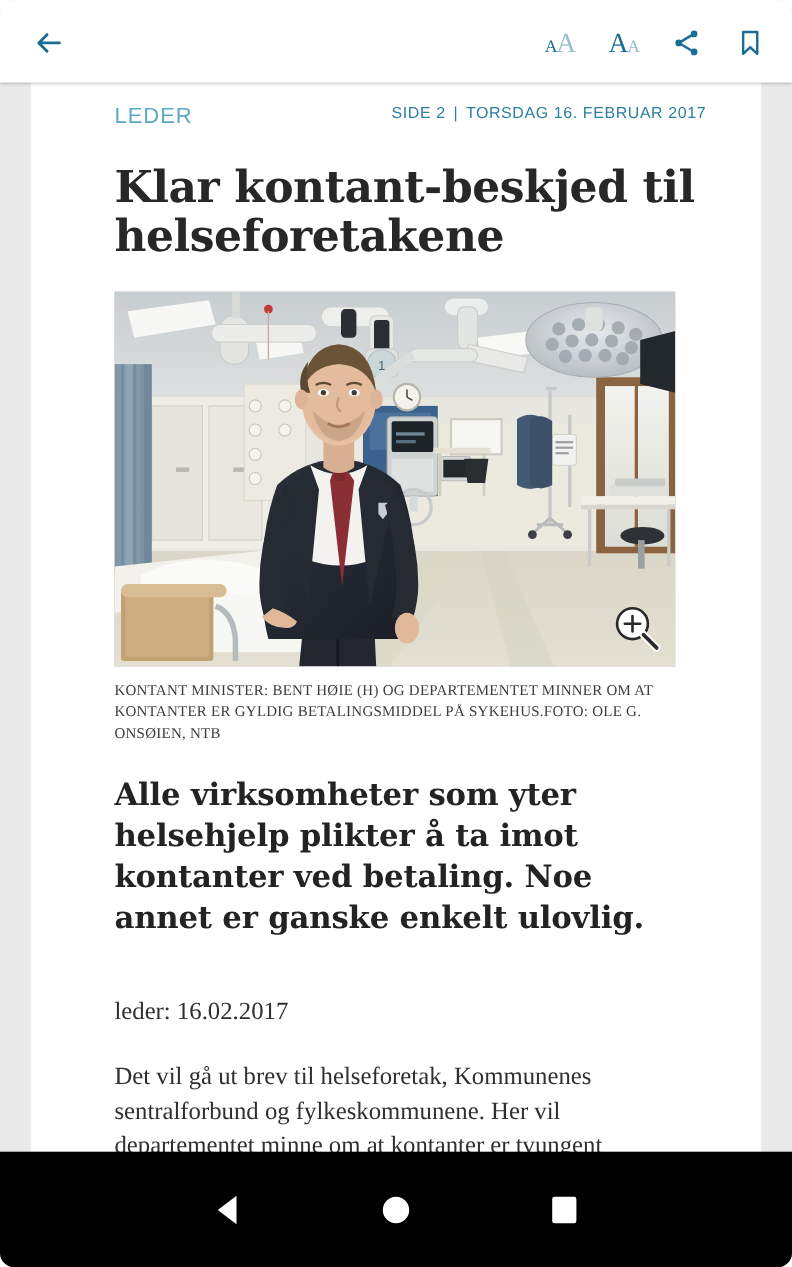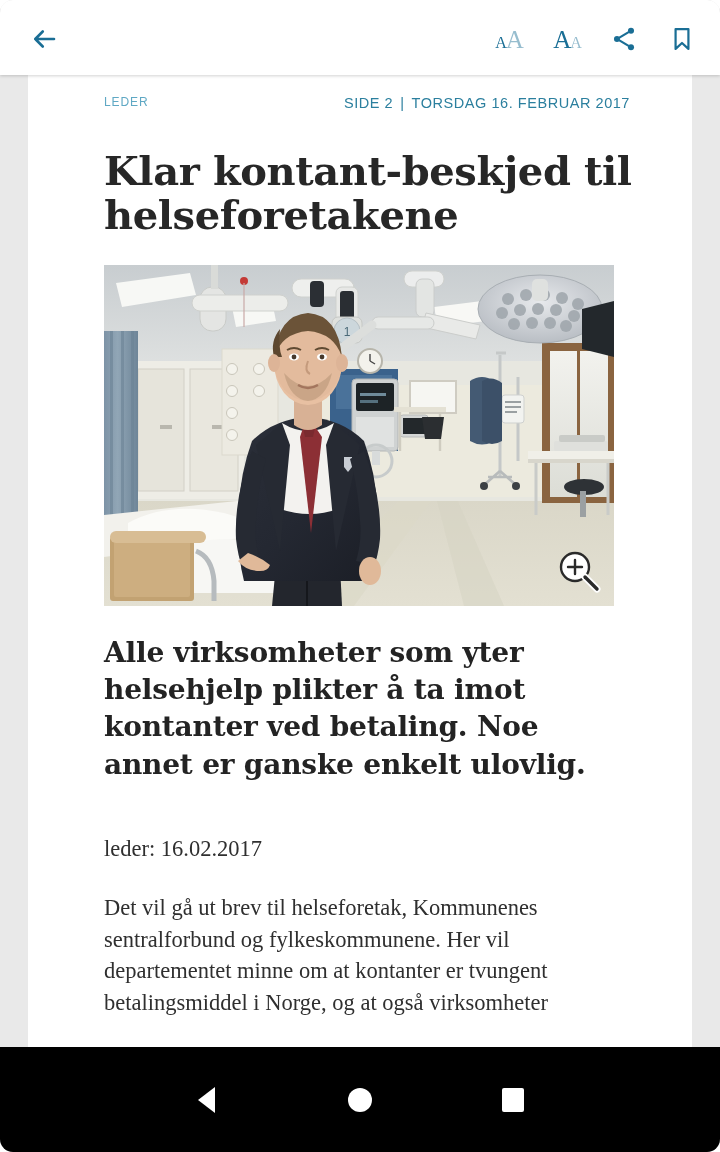--- a/index.html
+++ b/index.html
@@ -89,28 +89,28 @@
   .meta-row {
     position: relative;
     margin: 0 0 0 0;
     padding: 22px 48px 0 76px;
     height: 26px;
   }
   .kicker {
     position: absolute;
     left: 76px;
     top: 20px;
-    font-size: 12px;
+    font-size: 20px;
     letter-spacing: 0.9px;
     color: #5fa8c4;
     font-weight: 400;
   }
   .meta-right {
     position: absolute;
-    right: 62px;
+    right: 50px;
     top: 20px;
     font-size: 14.5px;
     letter-spacing: 0.55px;
     color: #2b7f9e;
     white-space: nowrap;
   }
   .meta-sep { padding: 0 7px; color: #2b7f9e; }
 
   
   .headline {
@@ -496,20 +496,21 @@
         </svg>
 
         <svg class="zoom-badge" viewBox="0 0 46 46">
           <circle cx="19" cy="19" r="14" fill="#ffffff" stroke="#2a2a2a" stroke-width="2.4"></circle>
           <path d="M19 12 V26 M12 19 H26" stroke="#2a2a2a" stroke-width="2.4" stroke-linecap="round"></path>
           <path d="M29 29 L41 41" stroke="#ffffff" stroke-width="7" stroke-linecap="round"></path>
           <path d="M29 29 L41 41" stroke="#2a2a2a" stroke-width="3.4" stroke-linecap="round"></path>
         </svg>
       </div>
 
+      <div class="caption">KONTANT MINISTER: BENT HØIE (H) OG DEPARTEMENTET MINNER OM AT KONTANTER ER GYLDIG BETALINGSMIDDEL PÅ SYKEHUS.FOTO: OLE G. ONSØIEN, NTB</div>
 
       <div class="lead">Alle virksomheter som yter helsehjelp plikter å ta imot kontanter ved betaling. Noe annet er ganske enkelt ulovlig.</div>
 
       <div class="body-wrap">
         <p class="body-p first">leder: 16.02.2017</p>
         <p class="body-p">Det vil gå ut brev til helseforetak, Kommunenes sentralforbund og fylkeskommunene. Her vil departementet minne om at kontanter er tvungent betalingsmiddel i Norge, og at også virksomheter</p>
       </div>
 
     </div>
   </div>

